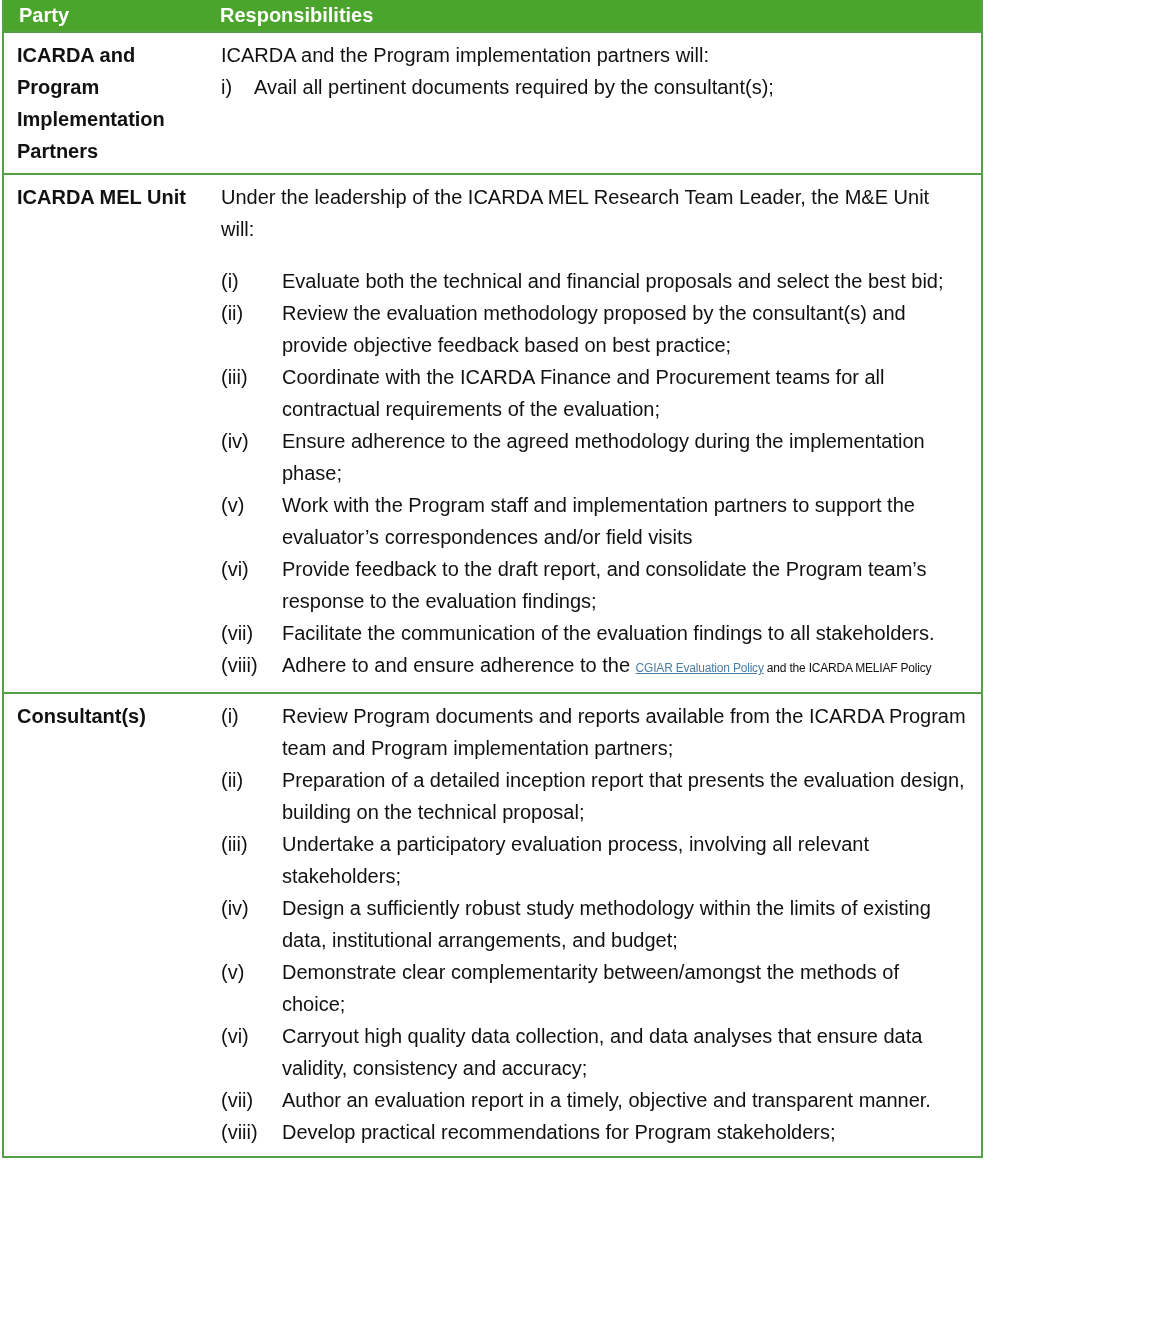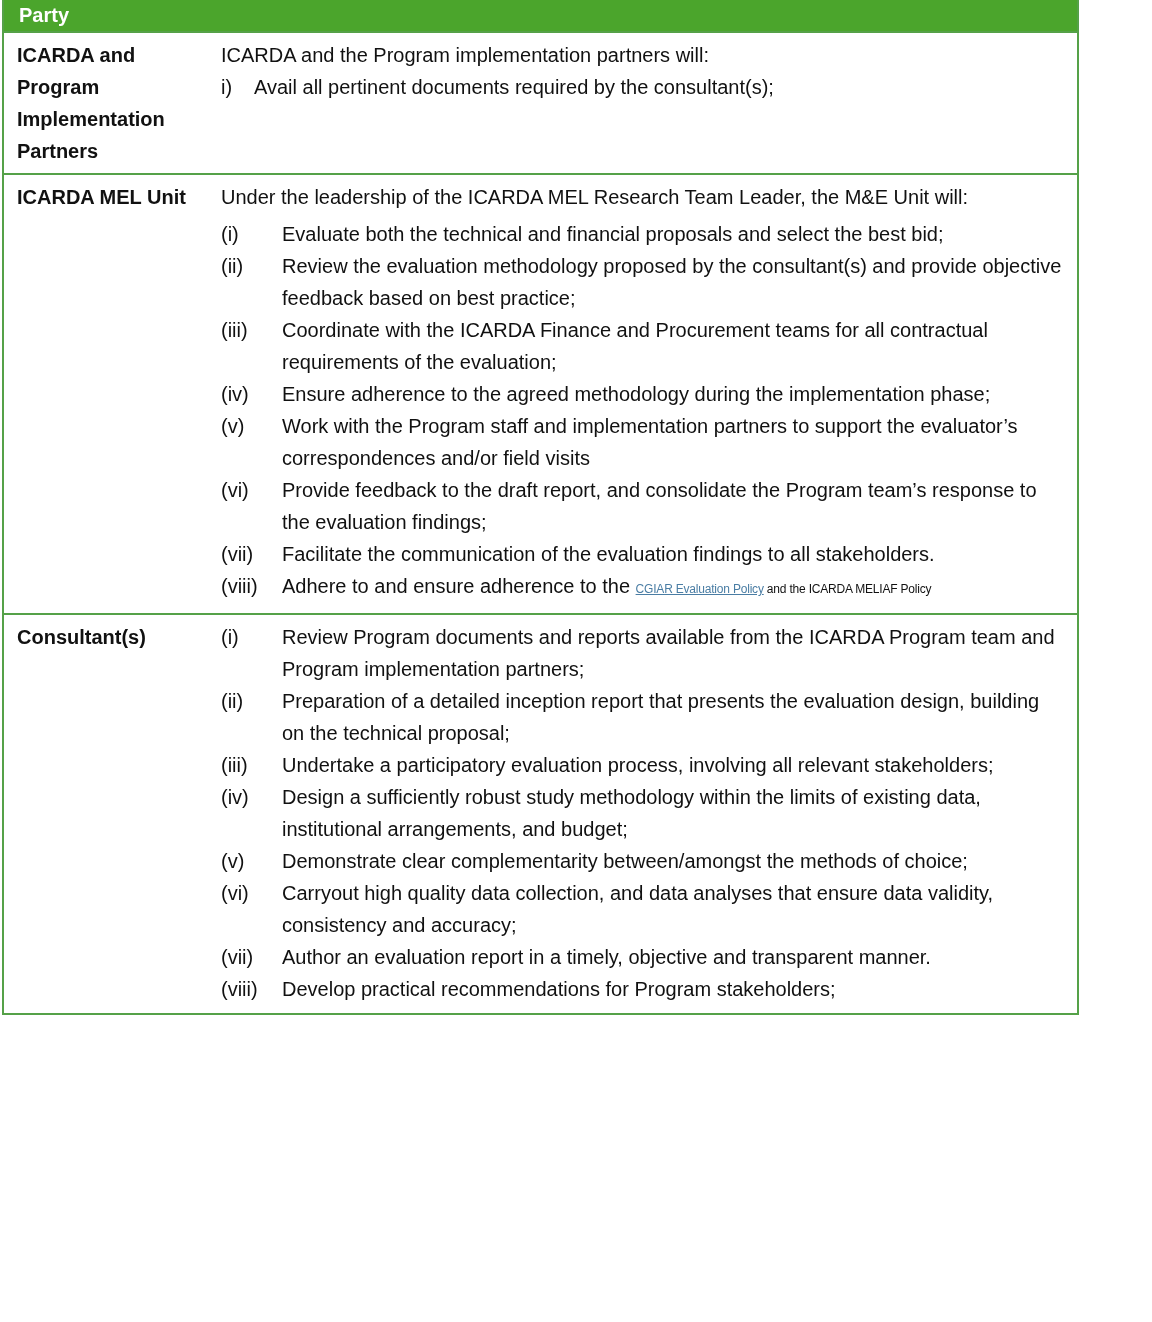--- a/index.html
+++ b/index.html
@@ -15,21 +15,21 @@
     width:1152px;
     height:1322px;
     background:#ffffff;
     font-family:"Liberation Sans","DejaVu Sans",sans-serif;
     color:var(--text-color);
     overflow:hidden;
   }
   .doc-table{
     position:absolute;
     left:2px; top:0;
-    width:1077px;
+    width:981px;
     border:2px solid var(--green-border);
     border-top:none;
     background:#c4b5fd;
   }
   .thead{
     display:grid;
     grid-template-columns:203px 1fr;
     background:var(--green-bg);
     color:#ffffff;
     font-weight:bold;
@@ -50,39 +50,40 @@
     font-weight:bold;
     font-size:20px;
     line-height:32px;
   }
   .resp-cell{
     padding:6px 14px 8px 14px;
     font-size:20px;
     line-height:32px;
   }
   .intro{margin:0;}
-  .trow[data-idx="1"] .intro{margin-bottom:5px;}
+  .trow[data-idx="1"] .intro{margin-bottom:20px;}
   .li{display:flex;align-items:flex-start;}
   .li .mk{flex:0 0 33px;}
   .li.wide .mk{flex:0 0 61px;}
   .li .tx{flex:1 1 auto;}
   .alt{font-size:12px;letter-spacing:-0.2px;}
   a.link{
     color:var(--link-color);
     text-decoration:underline;
     cursor:pointer;
   }
 </style>
 </head>
 <body>
 
 <div class="page">
   <div class="doc-table">
     <div class="thead">
       <div class="hcell-party">Party</div>
+      <div class="hcell-resp">Responsibilities</div>
     </div>
     <div>
         <div class="trow" data-idx="0">
           <div class="party-cell">ICARDA and Program Implementation Partners</div>
           <div class="resp-cell">
             <div class="intro">ICARDA and the Program implementation partners will:</div>
             <div class="li">
               <span class="mk">i)</span>
               <span class="tx">Avail all pertinent documents required by the consultant(s);</span>
             </div>

